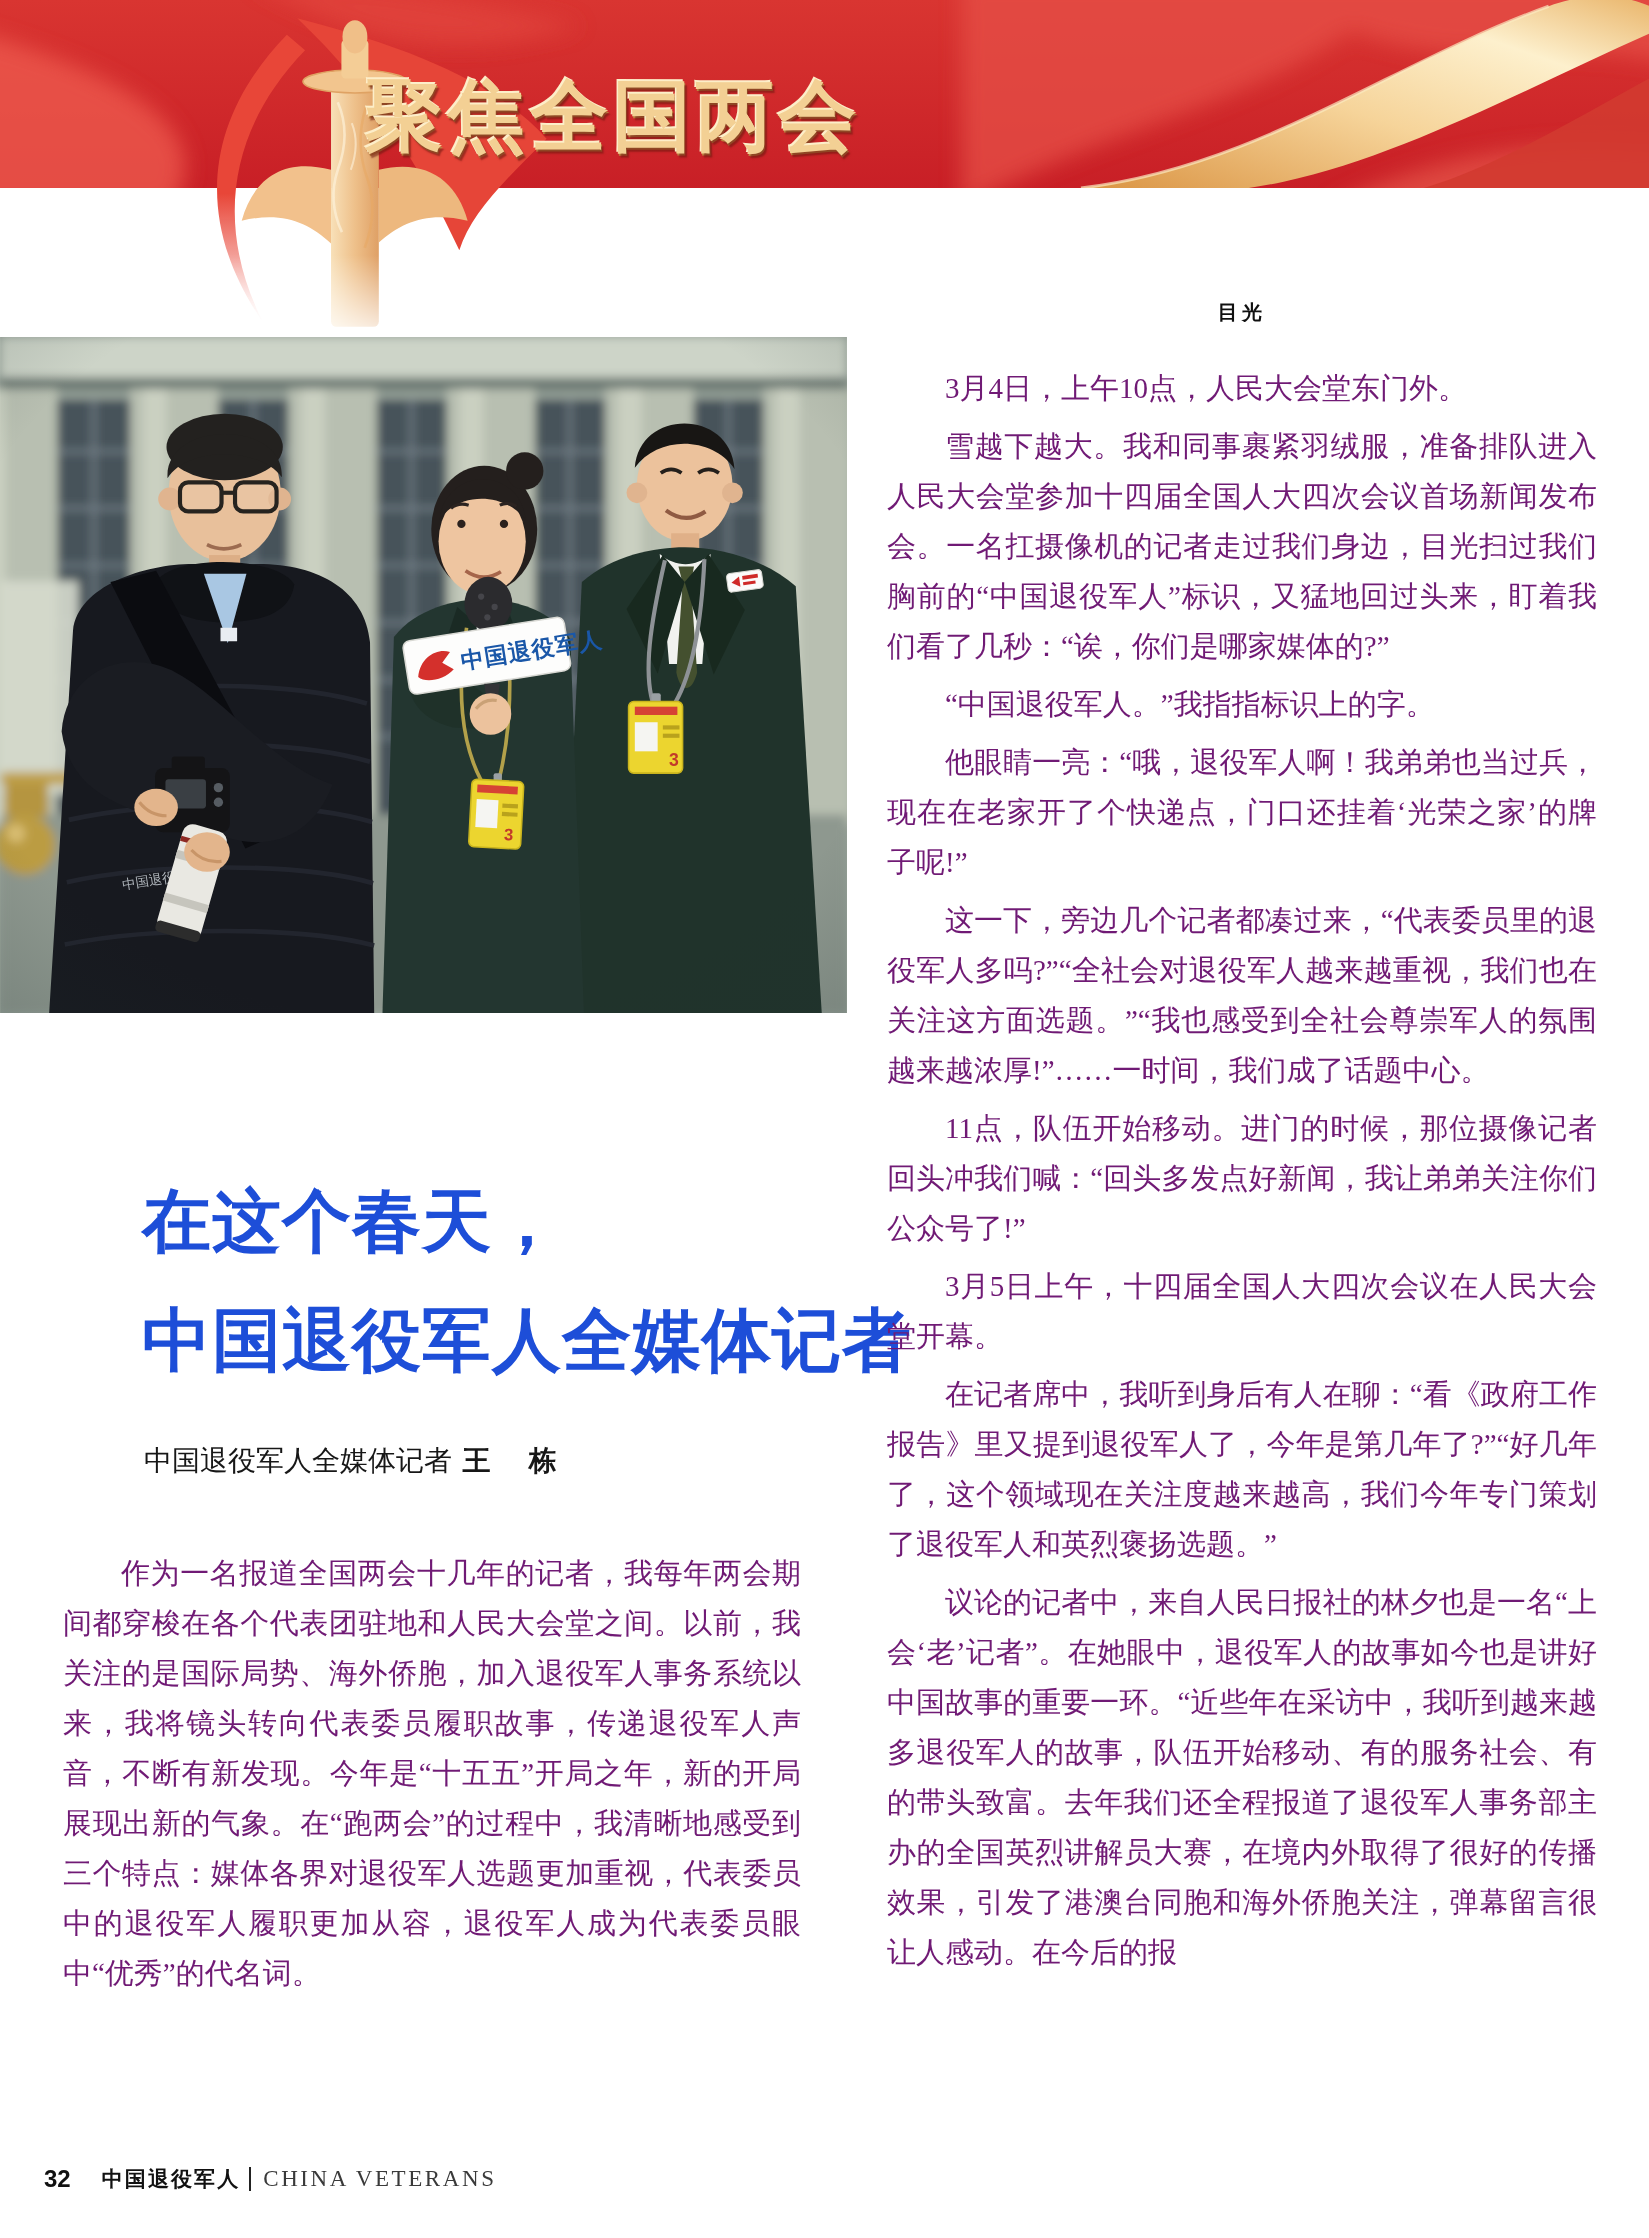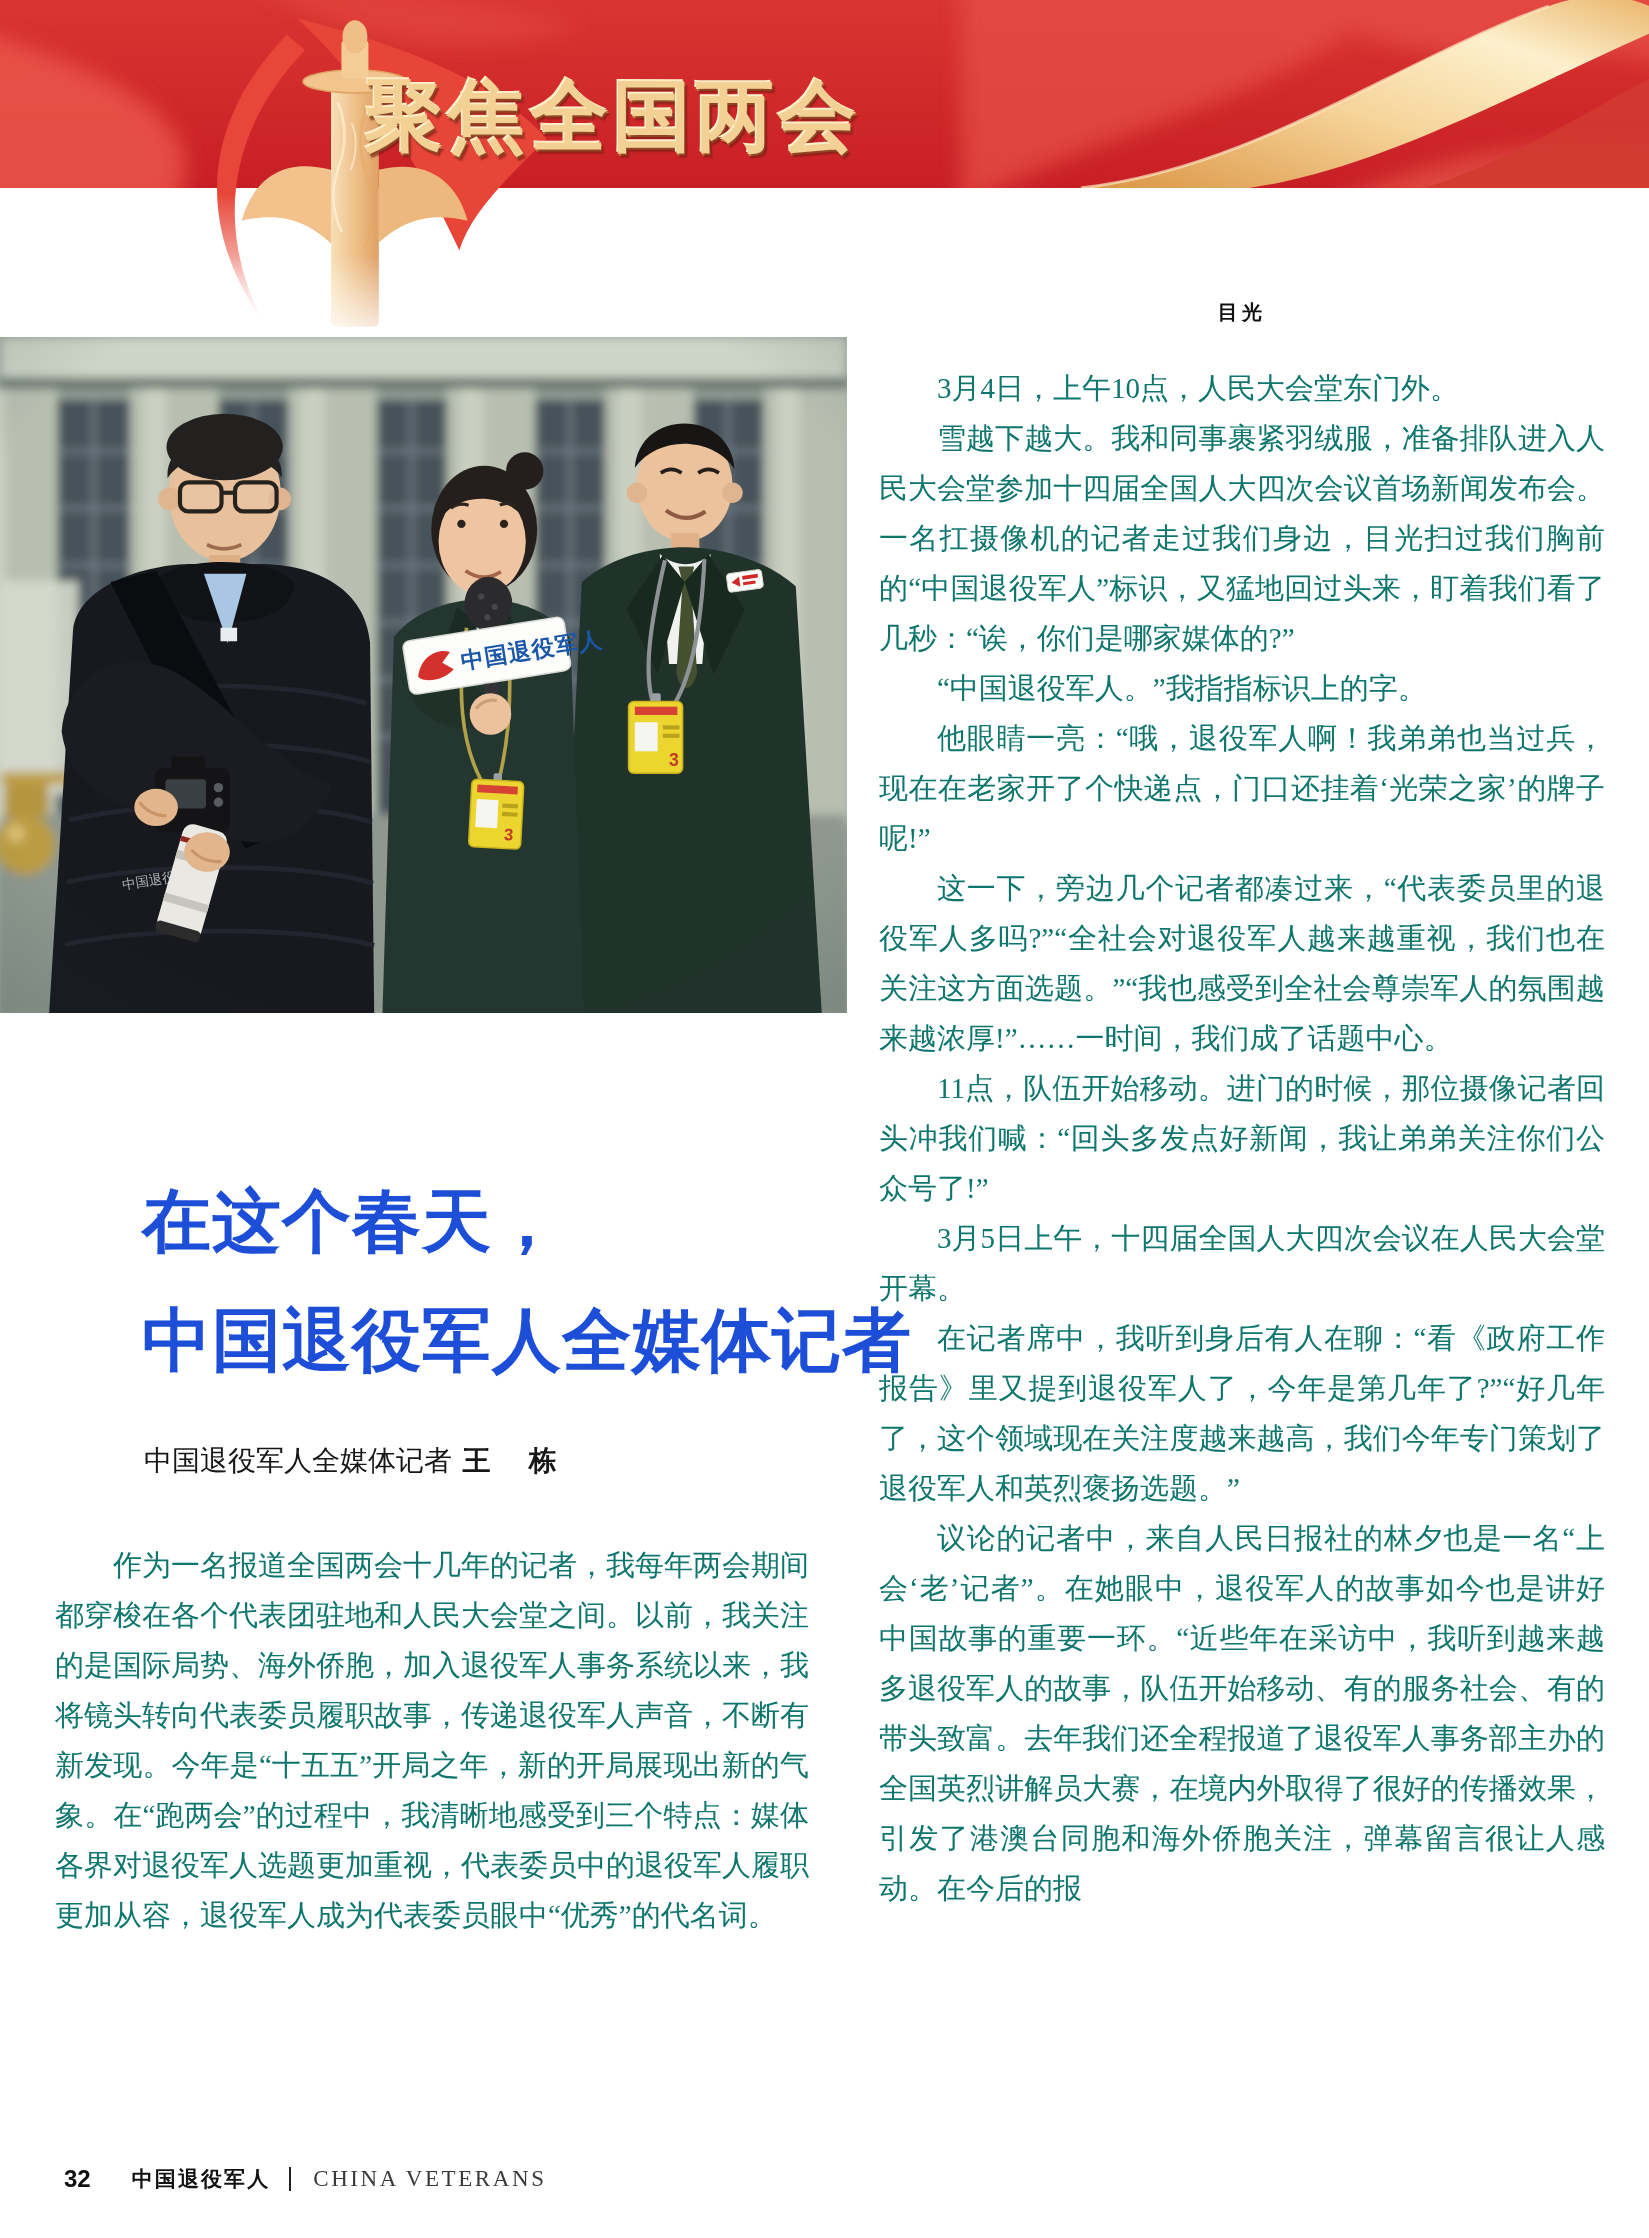--- a/index.html
+++ b/index.html
@@ -38,25 +38,25 @@
   }
   .byline .name{font-weight:800;margin-left:10.4px;letter-spacing:5.2px;}
   
   .col-left-body{position:absolute;left:55px;top:1540px;width:754px;}
   .col-right{position:absolute;left:879px;top:299px;width:726px;}
   .col-right h3{
     margin:0 0 37px 0;text-align:center;font-size:20px;letter-spacing:4.2px;
     font-family:"Liberation Sans","DejaVu Sans",sans-serif;font-weight:800;color:#101010;
   }
   .body-p{
-    margin:0;font-size:29px;line-height:50px;text-align:justify;text-indent:2em;
-    color:#0f766e;font-family:"Liberation Serif","DejaVu Serif",serif;
-  }
-  
-  .footer{position:absolute;left:64px;top:2165px;display:flex;align-items:center;gap:10px;}
+    margin:8px;font-size:29px;line-height:50px;text-align:justify;text-indent:2em;
+    color:#701a75;font-family:"Liberation Serif","DejaVu Serif",serif;
+  }
+  
+  .footer{position:absolute;left:44px;top:2165px;display:flex;align-items:center;}
   .footer .num{font-family:"Liberation Sans","DejaVu Sans",sans-serif;font-weight:800;font-size:24px;color:#111;}
   .footer .cn{font-family:"Liberation Sans","DejaVu Sans",sans-serif;font-weight:800;font-size:21px;letter-spacing:2.1px;color:#111;margin-left:31px;}
   .footer .bar{width:2.1px;height:24px;background:#222;margin:0 12.5px 0 8.3px;}
   .footer .en{font-family:"Liberation Serif","DejaVu Serif",serif;font-size:23px;letter-spacing:2.6px;color:#3a3a3a;}
 </style>
 </head>
 <body>
 
 <div class="page">
 

